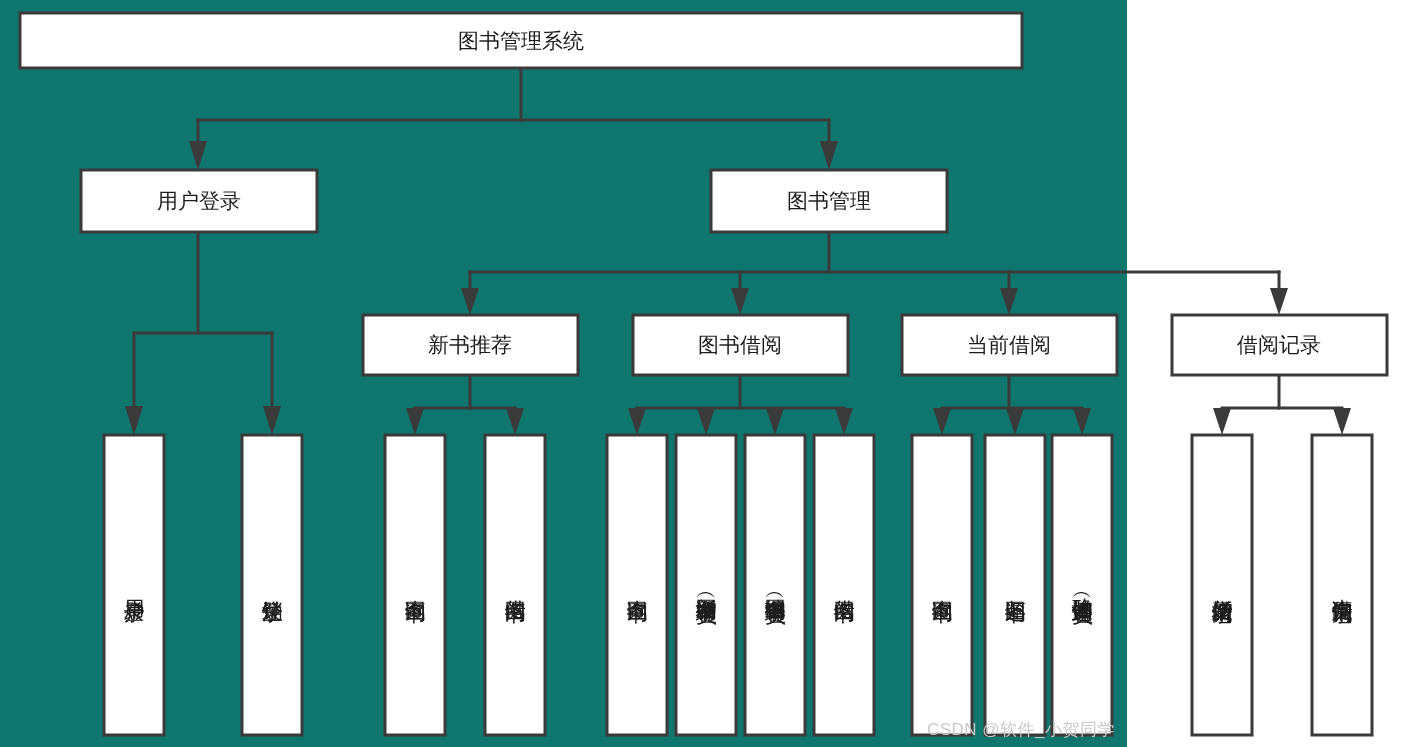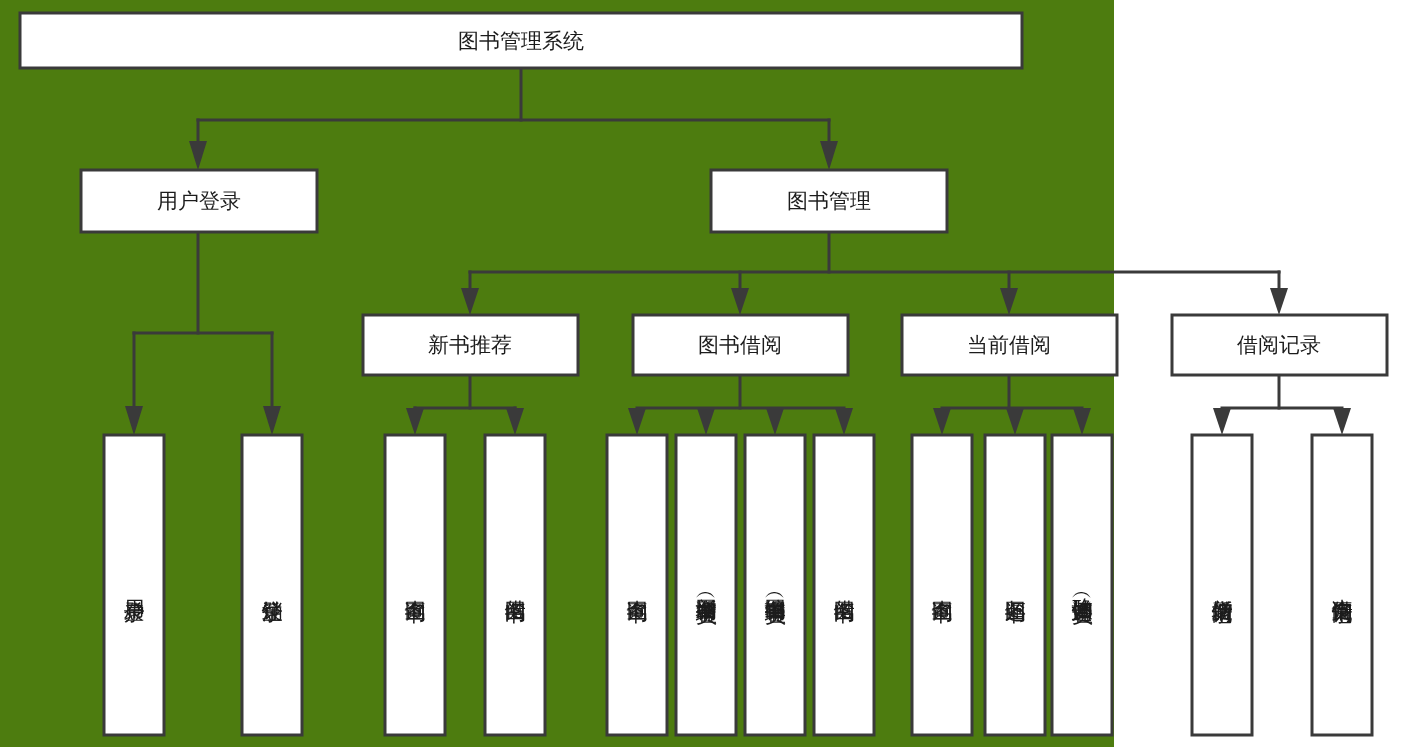--- a/index.html
+++ b/index.html
@@ -1,21 +1,21 @@
 <!DOCTYPE html>
 <html><head>
 <meta charset="utf-8">
 <style>
   html,body{margin:0;padding:0;background:#ffffff;}
   body{
     width:1405px;height:747px;
     font-family:"Liberation Sans","DejaVu Sans",sans-serif;
     overflow:hidden;
   }
-  #stage{position:relative;width:1114px;height:747px;background:#4d7c0f;}
+  #stage{position:relative;width:1114px;height:747px;background:#0f766e;padding-left:13px;}
   svg{position:absolute;left:0;top:0;width:1405px;height:747px;display:block;}
 
   .node-box{fill:#ffffff;stroke:#3a3a3a;stroke-width:3;}
   .conn{stroke:#3a3a3a;stroke-width:3;fill:none;stroke-linecap:square;}
   .arrow-head{fill:#3a3a3a;stroke:none;}
 
   .node-label{
     font-family:"Liberation Sans","DejaVu Sans",sans-serif;
     font-size:21px;
     fill:#1c1c1c;
@@ -231,14 +231,15 @@
 
     <g>
       <rect class="node-box" x="1312" y="435" width="60" height="300"></rect>
       <foreignObject class="leaf-fo" x="1312" y="435" width="60" height="300">
         <div xmlns="http://www.w3.org/1999/xhtml" class="leaf-vert">查询借阅记录</div>
       </foreignObject>
     </g>
 
   </svg>
 
+  <div class="watermark">CSDN @软件_小贺同学</div>
 
 </div>
 
 </body></html>

